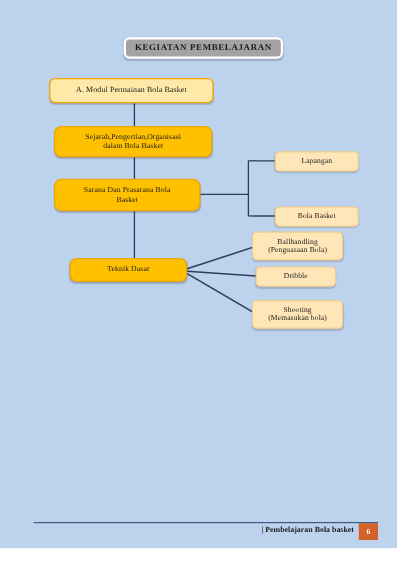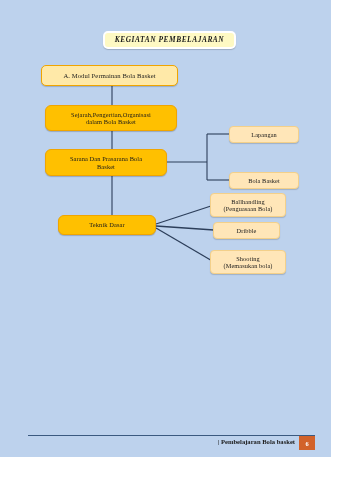--- a/index.html
+++ b/index.html
@@ -57,28 +57,27 @@
     justify-content: center;
     text-align: center;
     line-height: 1.12;
     color: #1a1a1a;
     letter-spacing: 0.1px;
     overflow: hidden;
   }
 
   
   .node-title {
-    background: #fef9c3;
+    background: #a3a3a3;
     border: 2px solid #ffffff;
     border-radius: 5px;
     font-size: 7.4px;
     font-weight: bold;
     letter-spacing: 0.55px;
     box-shadow: 0 1px 1px rgba(0,0,0,0.18);
-    font-style: italic;
   }
 
   
   .node-light {
     background: #ffe9a8;
     border: 1.4px solid #f0a500;
     border-radius: 5px;
     font-size: 6.6px;
     box-shadow: 0 1px 1px rgba(0,0,0,0.18);
   }

